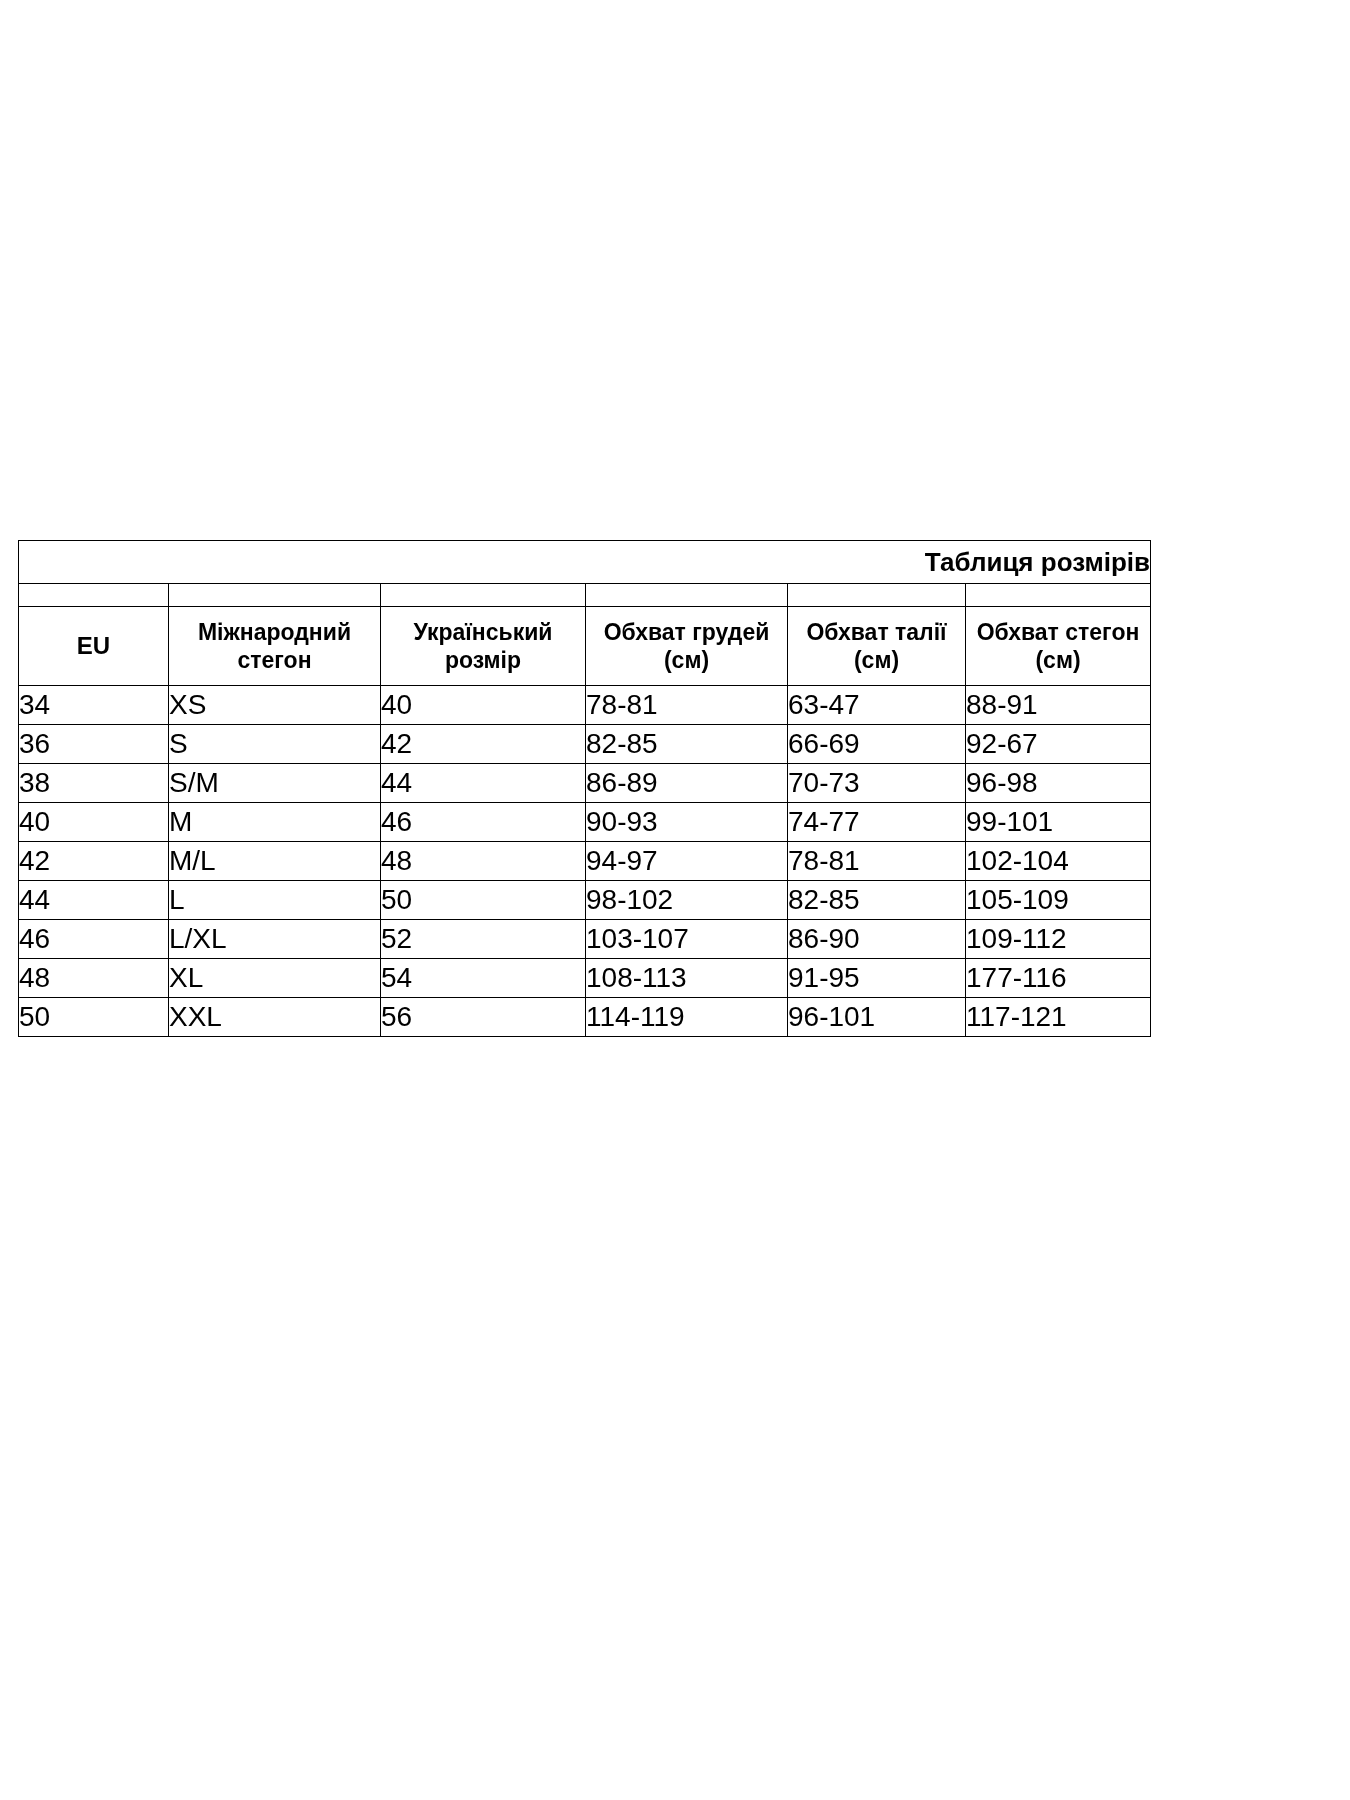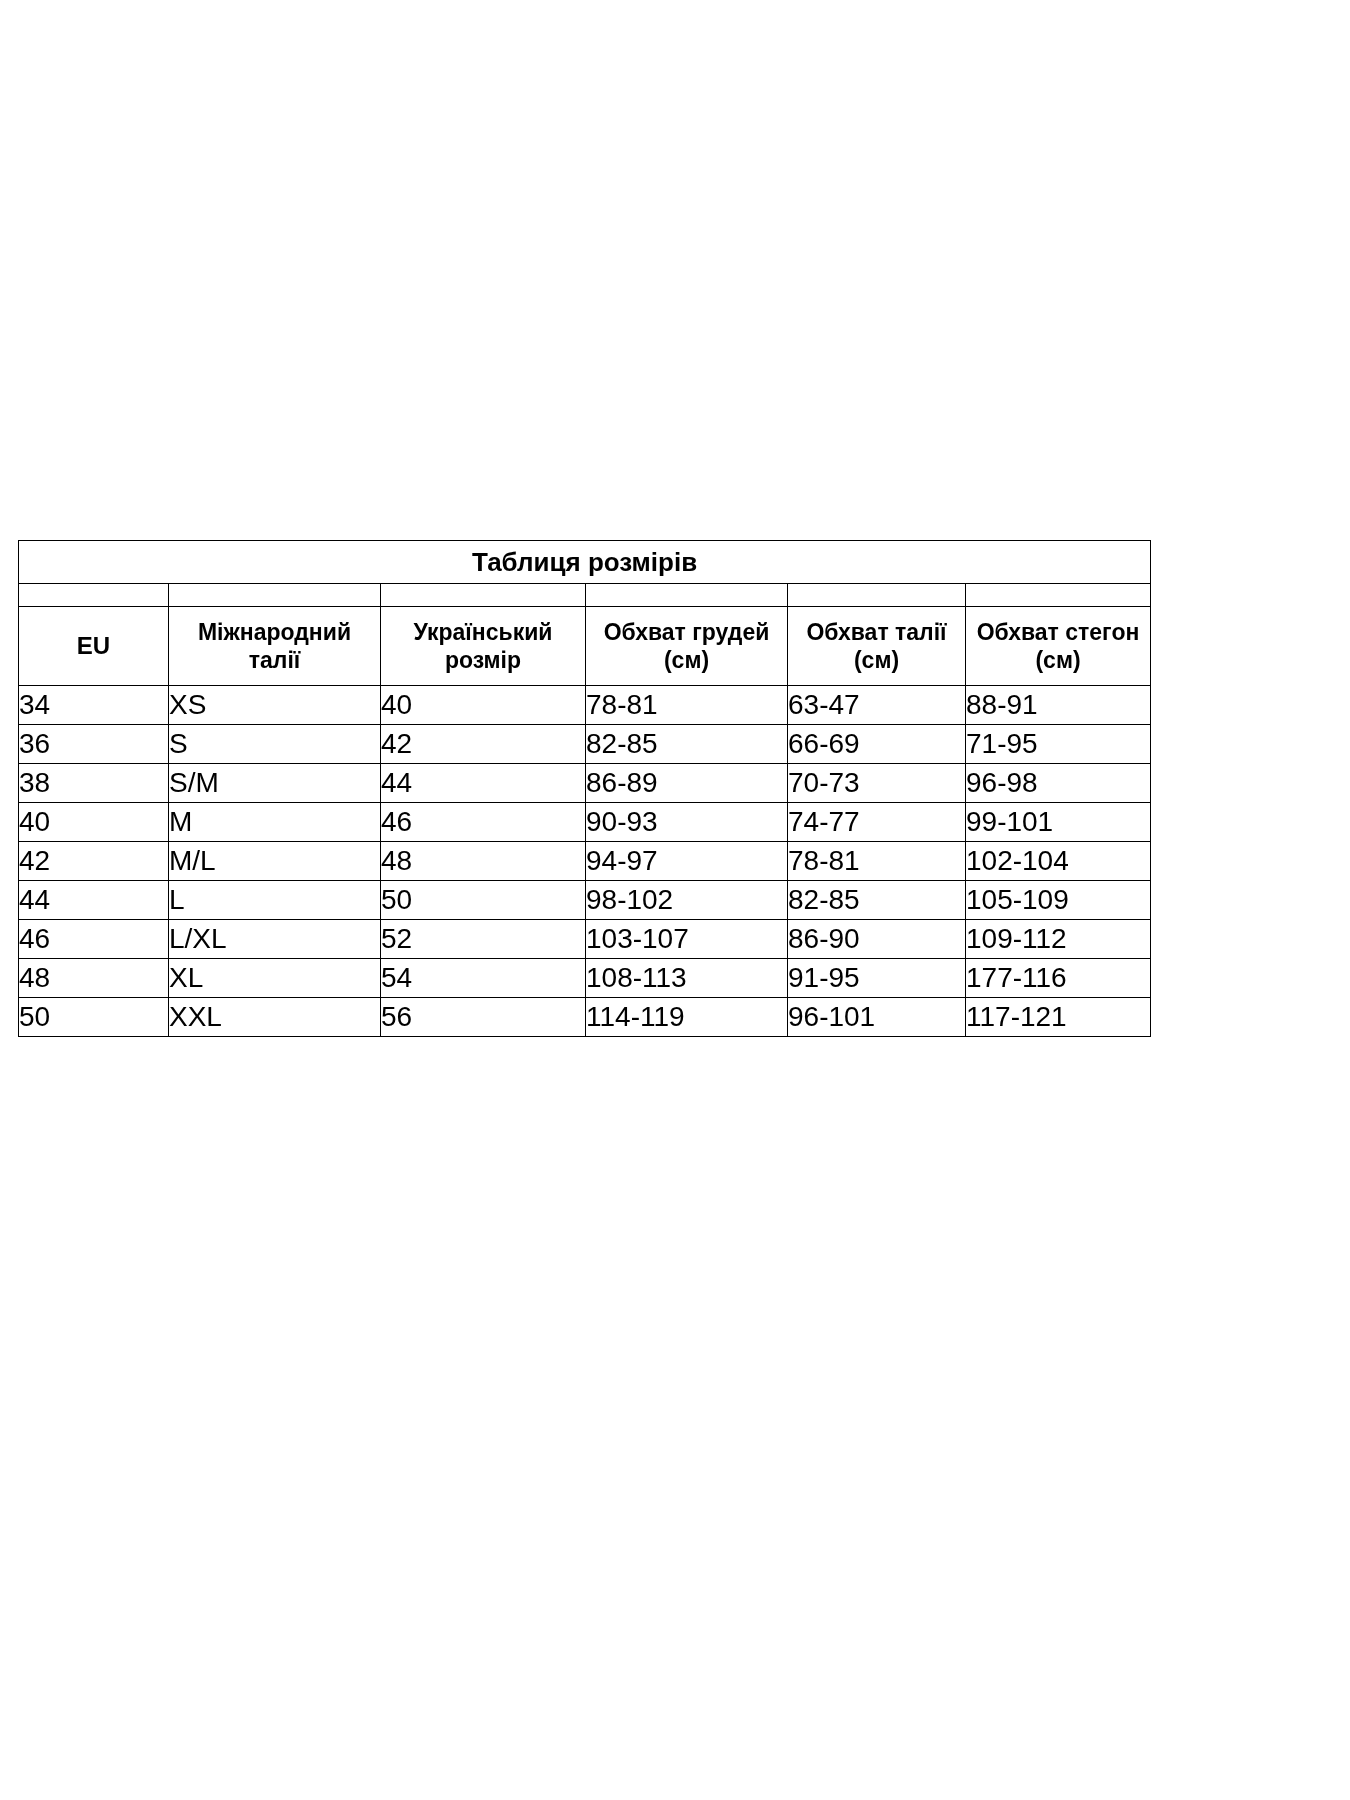--- a/index.html
+++ b/index.html
@@ -36,21 +36,21 @@
   }
   table.size-table td,
   table.size-table th {
     border: 1px solid #000000;
     padding: 0;
     vertical-align: middle;
   }
   .title-row td {
     border: 1px solid #ffffff;
     border-bottom: 1px solid #ffffff;
-    text-align: center;
+    text-align: right;
     font-weight: bold;
     font-size: 26px;
     height: 42px;
     padding: 6px 0 8px 0;
     background: #ffffff;
   }
   .spacer-row td {
     border: 1px solid #000000;
     border-top: 1px solid #ffffff;
     border-bottom: 1px solid #ffffff;
@@ -108,42 +108,42 @@
         <tr class="spacer-row">
           <td class="first"></td>
           <td></td>
           <td></td>
           <td></td>
           <td></td>
           <td></td>
         </tr>
         <tr class="head-row">
           <td class="eu-head">EU</td>
-          <td>Міжнародний талії</td>
+          <td>Міжнародний стегон</td>
           <td>Український розмір</td>
           <td>Обхват грудей (см)</td>
           <td>Обхват талії (см)</td>
           <td>Обхват стегон (см)</td>
         </tr>
 
         <tr class="data-row">
           <td>34</td>
           <td>XS</td>
           <td>40</td>
           <td>78-81</td>
           <td>63-47</td>
           <td>88-91</td>
         </tr>
         <tr class="data-row">
           <td>36</td>
           <td>S</td>
           <td>42</td>
           <td>82-85</td>
           <td>66-69</td>
-          <td>71-95</td>
+          <td>92-67</td>
         </tr>
         <tr class="data-row">
           <td>38</td>
           <td>S/M</td>
           <td>44</td>
           <td>86-89</td>
           <td>70-73</td>
           <td>96-98</td>
         </tr>
         <tr class="data-row">

